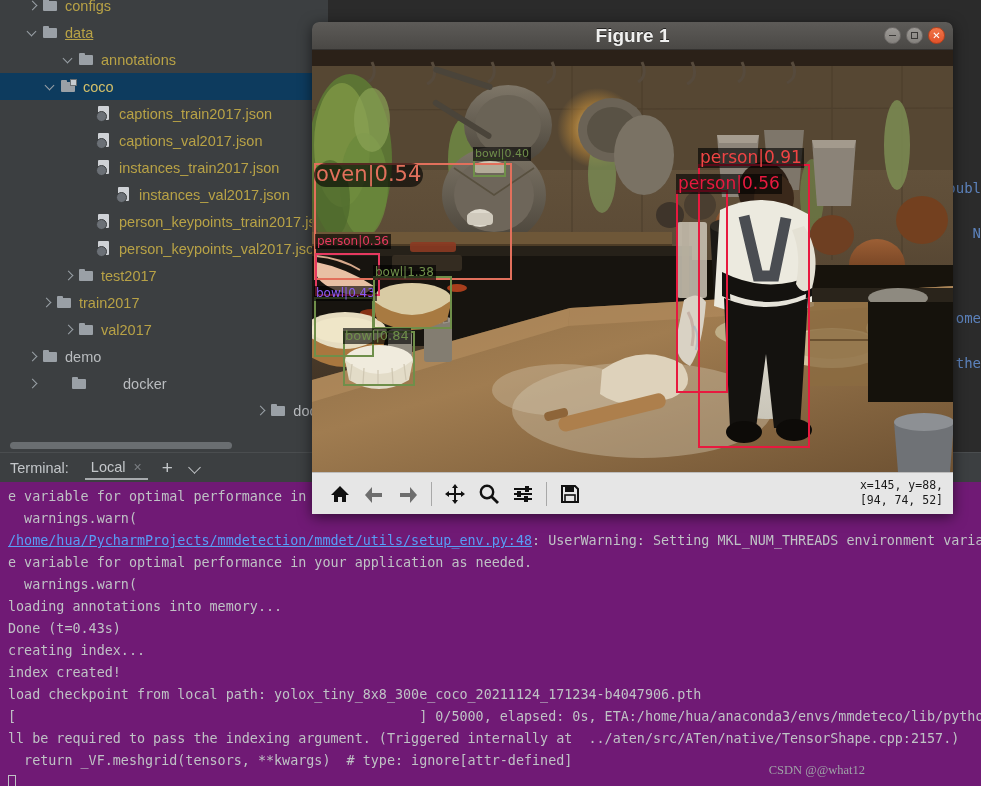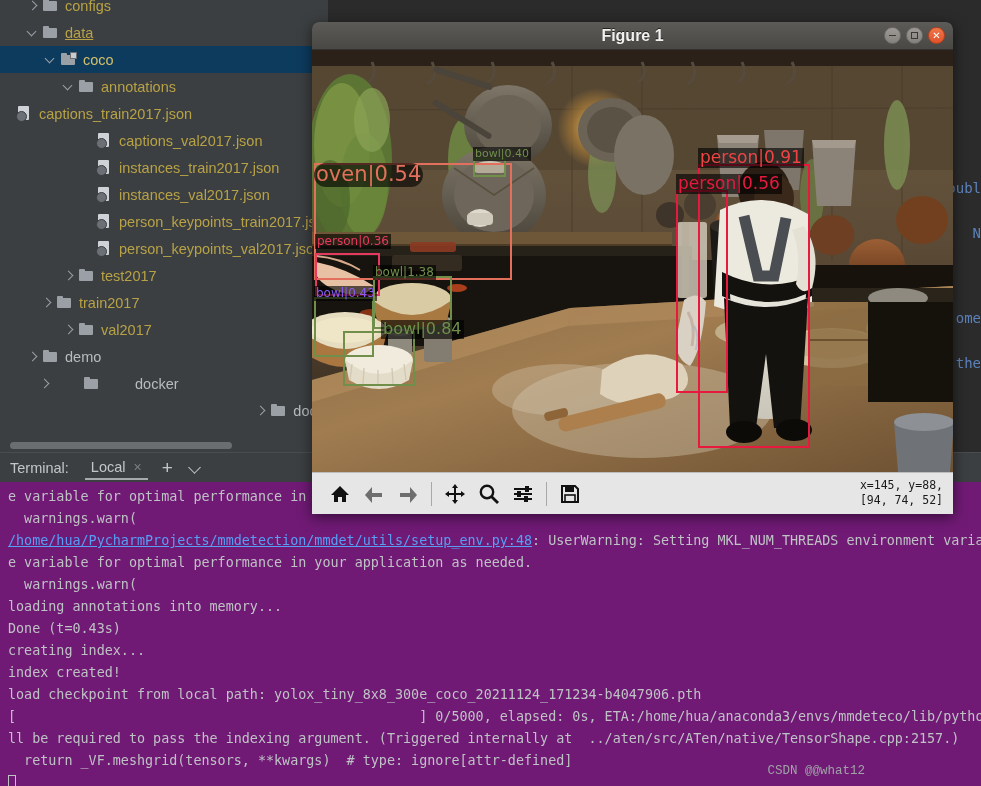--- a/index.html
+++ b/index.html
@@ -117,40 +117,40 @@
     white-space: pre; overflow: hidden; height: 304px;
   }
   .term-line { white-space: pre; }
   .term-link { color: #589df6; text-decoration: underline; }
   .term-cursor {
     display: inline-block; width: 8px; height: 15px;
     border: 1px solid #bfc2c5; vertical-align: -3px;
   }
   .watermark {
     position: absolute; right: 116px; bottom: 8px;
-    color: #9fa3a7; font-size: 12.5px; font-family: Liberation Mono, monospace;
+    color: #9fa3a7; font-size: 12.5px; font-family: Liberation Serif, serif;
   }
 
   
   .fig-window {
     position: absolute; left: 312px; top: 22px;
     width: 641px; height: 492px;
     border-radius: 7px 7px 0 0;
     box-shadow: 0 3px 14px rgba(0,0,0,.55);
     overflow: hidden;
   }
   .fig-titlebar {
     position: relative; height: 28px;
     background: linear-gradient(to bottom, #5d5b58, #4a4845);
     border-radius: 7px 7px 0 0;
     display: flex; align-items: center; justify-content: center;
     border-bottom: 1px solid #343230;
   }
   .fig-title {
-    color: #f0f0ef; font-size: 16px; font-weight: bold;
+    color: #f0f0ef; font-size: 19px; font-weight: bold;
     text-shadow: 0 -1px 0 rgba(0,0,0,.6);
     text-align: right;
   }
   .win-btns { position: absolute; right: 8px; top: 5px; display: flex; gap: 5px; }
   .win-btn {
     width: 17px; height: 17px; border-radius: 50%;
     display: flex; align-items: center; justify-content: center;
     font-size: 10px; color: #3a3836; font-family: "DejaVu Sans", sans-serif;
     background: linear-gradient(to bottom,#9d9a96,#85827e);
     border: 1px solid #6e6b68;
@@ -213,48 +213,48 @@
         <div class="tree-row" style="padding-left: 26px;">
           <span class="chev"></span>
           <span class="ico folder"></span>
           <span class="lbl">configs</span>
         </div>
         <div class="tree-row" style="padding-left: 26px; text-decoration: underline;">
           <span class="chev open"></span>
           <span class="ico folder"></span>
           <span class="lbl">data</span>
         </div>
+        <div class="tree-row" style="padding-left: 62px;">
+          <span class="chev open"></span>
+          <span class="ico folder"></span>
+          <span class="lbl">annotations</span>
+        </div>
         <div class="tree-row selected" style="padding-left: 44px;">
           <span class="chev open"></span>
           <span class="ico folder folder-mod">
             <span class="badge"></span>
           </span>
           <span class="lbl">coco</span>
         </div>
-        <div class="tree-row" style="padding-left: 62px;">
-          <span class="chev open"></span>
-          <span class="ico folder"></span>
-          <span class="lbl">annotations</span>
-        </div>
-        <div class="tree-row" style="">
+        <div class="tree-row" style="padding-left: 80px;">
           <span class="chev none"></span>
           <span class="ico json"></span>
           <span class="lbl">captions_train2017.json</span>
         </div>
         <div class="tree-row" style="padding-left: 80px;">
           <span class="chev none"></span>
           <span class="ico json"></span>
           <span class="lbl">captions_val2017.json</span>
         </div>
         <div class="tree-row" style="padding-left: 80px;">
           <span class="chev none"></span>
           <span class="ico json"></span>
           <span class="lbl">instances_train2017.json</span>
         </div>
-        <div class="tree-row" style="padding-left: 80px; align-items: center;">
+        <div class="tree-row" style="padding-left: 100px; align-items: center;">
           <span class="chev none"></span>
           <span class="ico json"></span>
           <span class="lbl">instances_val2017.json</span>
         </div>
         <div class="tree-row" style="padding-left: 80px;">
           <span class="chev none"></span>
           <span class="ico json"></span>
           <span class="lbl">person_keypoints_train2017.json</span>
         </div>
         <div class="tree-row" style="padding-left: 80px;">
@@ -275,21 +275,21 @@
         <div class="tree-row" style="padding-left: 62px;">
           <span class="chev"></span>
           <span class="ico folder"></span>
           <span class="lbl">val2017</span>
         </div>
         <div class="tree-row" style="padding-left: 26px;">
           <span class="chev"></span>
           <span class="ico folder"></span>
           <span class="lbl grey">demo</span>
         </div>
-        <div class="tree-row" style="padding-left: 38px; gap: 29px;">
+        <div class="tree-row" style="padding-left: 26px; gap: 29px;">
           <span class="chev"></span>
           <span class="ico folder"></span>
           <span class="lbl grey">docker</span>
         </div>
         <div class="tree-row" style="padding-left: 31px; justify-content: flex-end;">
           <span class="chev"></span>
           <span class="ico folder"></span>
           <span class="lbl grey">docs</span>
         </div>
       </div>
@@ -541,21 +541,21 @@
           <div class="det-label" style="left: 2px; top: 113px; color: rgb(226, 112, 92); font-size: 21px; border-radius: 12px;">oven|0.54</div>
           <div class="det-box" style="left: 161px; top: 108px; width: 33px; height: 19px; border: 2px solid rgb(111, 143, 74);"></div>
           <div class="det-label" style="left: 161px; top: 97px; color: rgb(111, 143, 74); font-size: 11px;">bowl|0.40</div>
           <div class="det-box" style="left: 3px; top: 203px; width: 65px; height: 43px; border: 2px solid rgb(230, 57, 96);"></div>
           <div class="det-label" style="left: 3px; top: 184px; color: rgb(230, 57, 96); font-size: 12px;">person|0.36</div>
           <div class="det-box" style="left: 2px; top: 247px; width: 60px; height: 60px; border: 2px solid rgb(111, 143, 74);"></div>
           <div class="det-label" style="left: 2px; top: 236px; color: #8b5cf6; font-size: 12px;">bowl|0.43</div>
           <div class="det-box" style="left: 61px; top: 226px; width: 79px; height: 53px; border: 2px solid rgb(111, 143, 74);"></div>
           <div class="det-label" style="left: 61px; top: 215px; color: rgb(111, 143, 74); font-size: 12px;">bowl|1.38</div>
           <div class="det-box" style="left: 31px; top: 281px; width: 72px; height: 55px; border: 2px solid rgb(111, 143, 74);"></div>
-          <div class="det-label" style="left: 31px; top: 270px; color: rgb(111, 143, 74); font-size: 16px; margin-left: 38px;">bowl|0.84</div>
+          <div class="det-label" style="left: 31px; top: 278px; color: rgb(111, 143, 74); font-size: 13px;">bowl|0.84</div>
           <div class="det-box" style="left: 386px; top: 114px; width: 112px; height: 284px; border: 2px solid rgb(232, 25, 63);"></div>
           <div class="det-label" style="left: 386px; top: 98px; color: #ef4444; font-size: 17px;">person|0.91</div>
           <div class="det-box" style="left: 364px; top: 140px; width: 52px; height: 203px; border: 2px solid rgb(232, 25, 63);"></div>
           <div class="det-label" style="left: 364px; top: 124px; color: rgb(232, 25, 63); font-size: 17px;">person|0.56</div>
         </div>
     </div>
 
     <div class="fig-toolbar">
       <div class="tb-btn">
         <svg width="22" height="22" viewBox="0 0 22 22">

